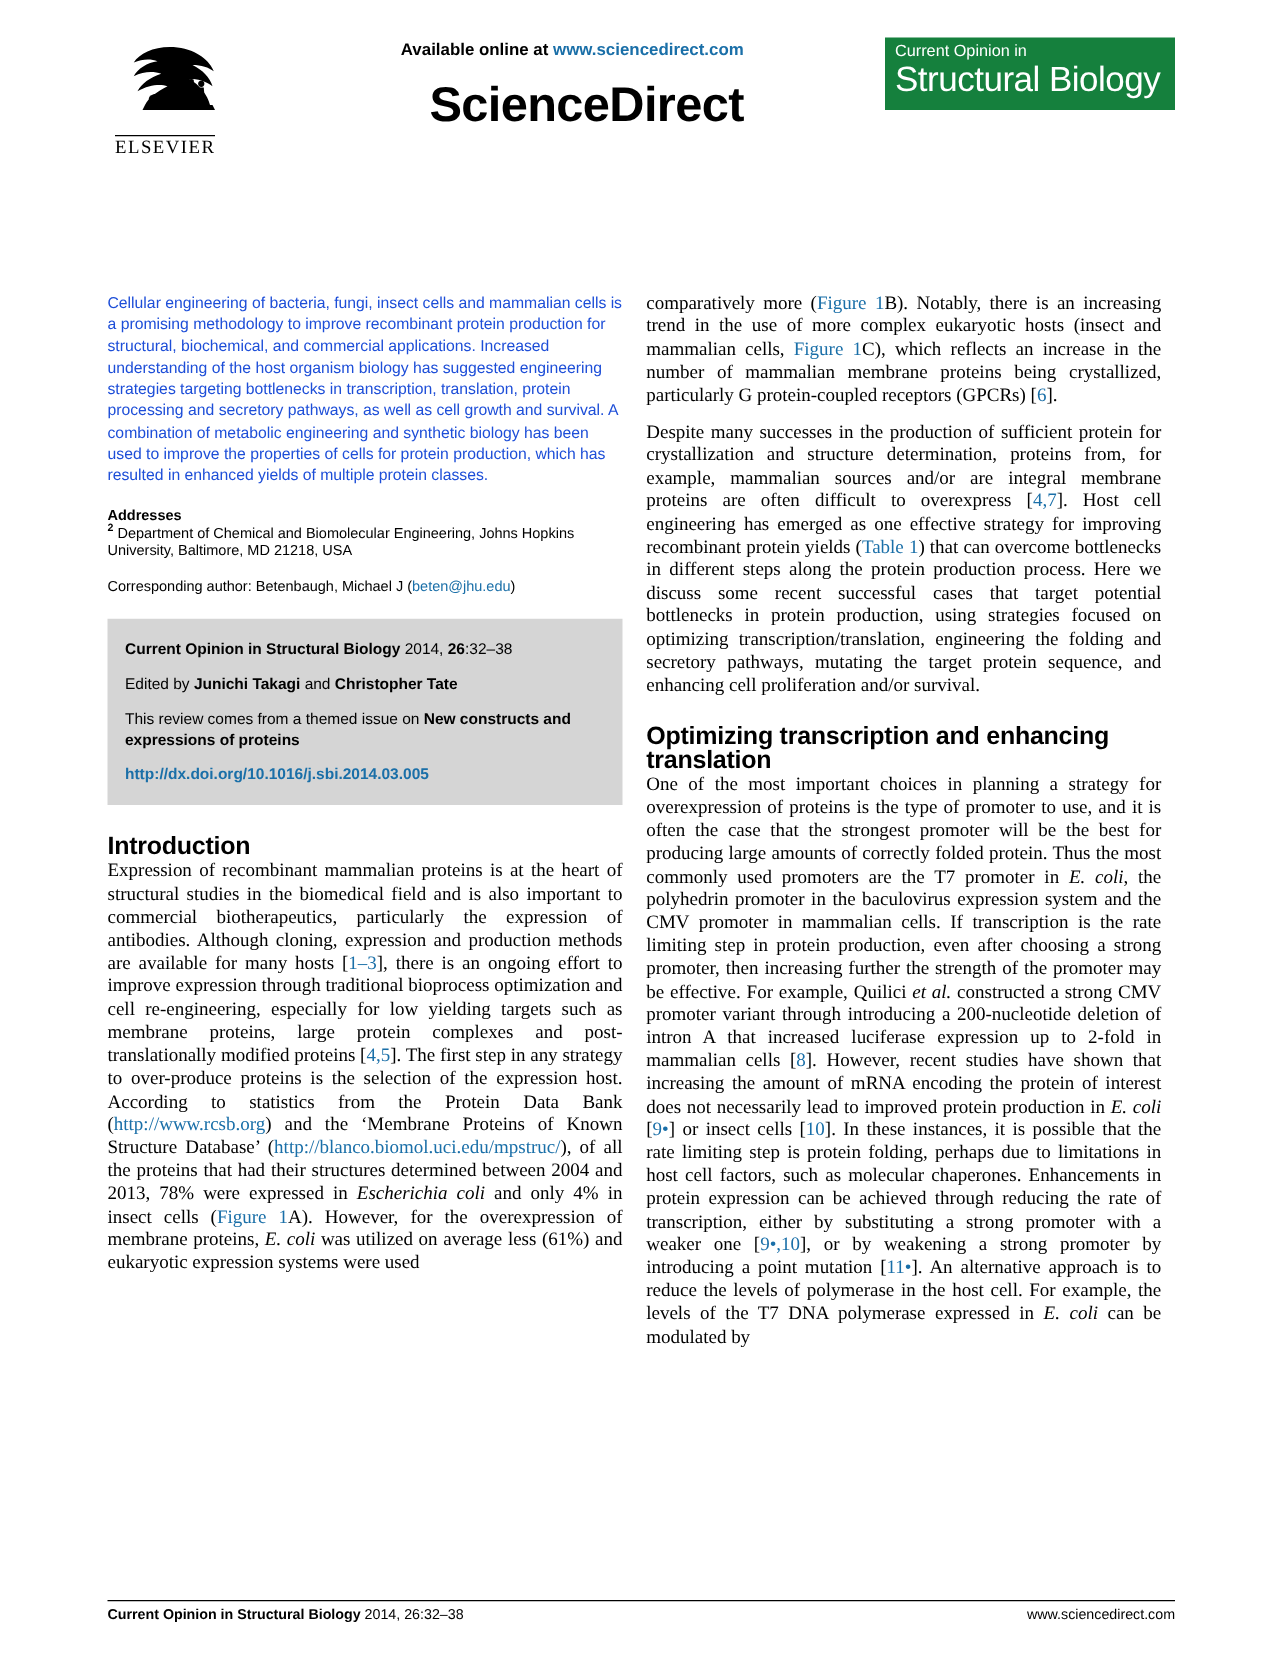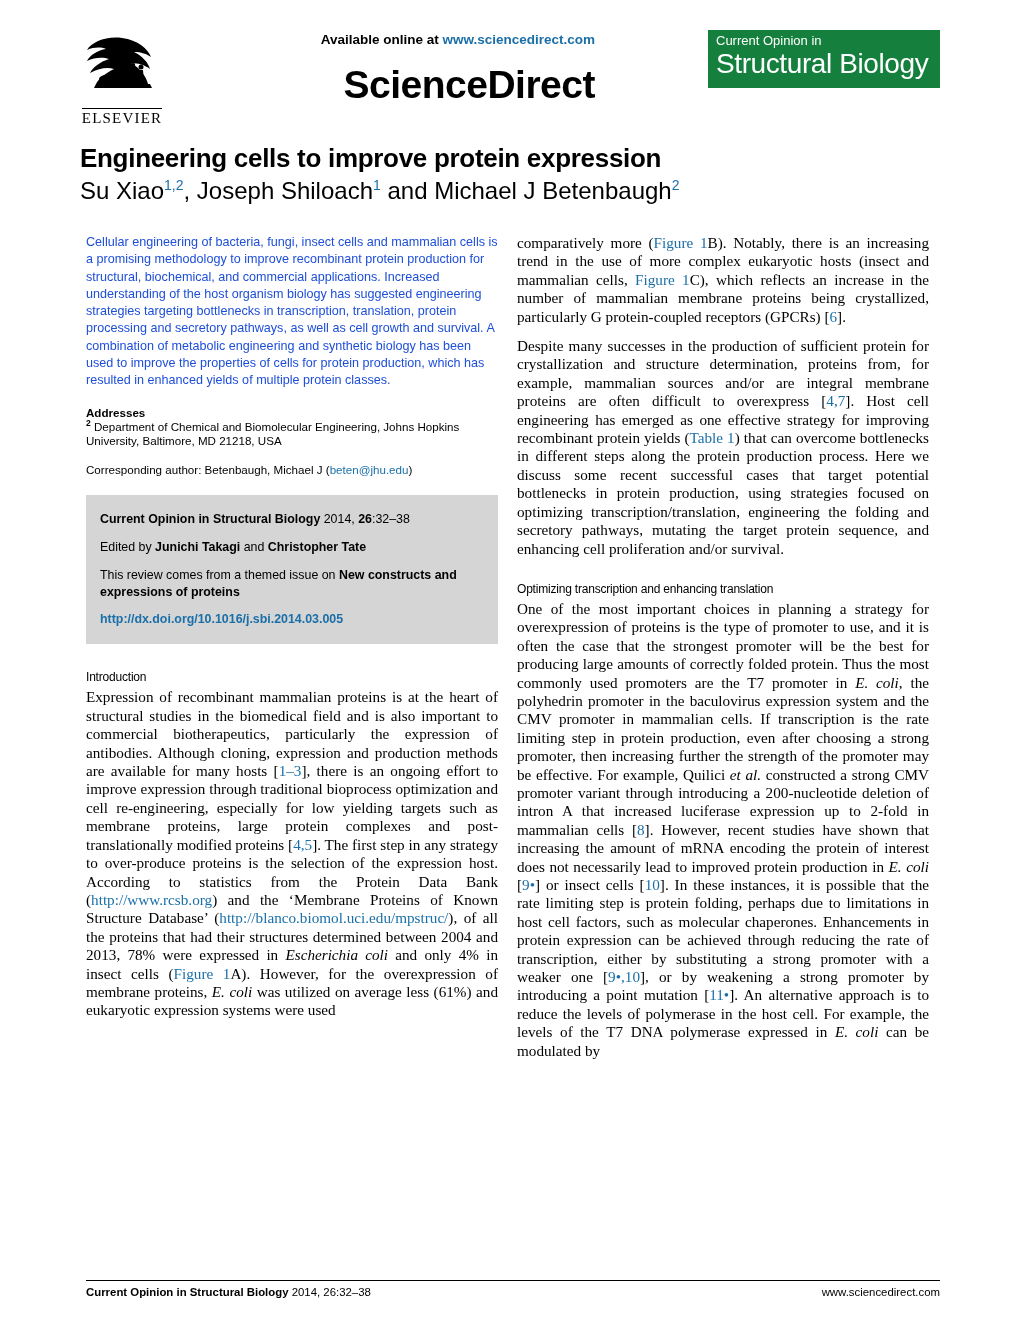--- a/index.html
+++ b/index.html
@@ -25,24 +25,23 @@
   }
 
   
   .masthead {
     position: absolute;
     left: 0; right: 0; top: 22px;
     height: 118px;
   }
   .elsevier-logo {
     position: absolute;
-    left: 72px;
+    left: 92px;
     top: 8px;
     width: 100px;
-    text-align: center;
   }
   .elsevier-tree {
     width: 92px;
     height: 76px;
     display: block;
     margin: 0 auto;
   }
   .elsevier-word {
     font-family: "Liberation Serif", serif;
     font-size: 15px;
@@ -217,22 +216,22 @@
     font-family: "Liberation Sans", sans-serif;
     font-size: 12.4px;
     font-weight: bold;
     color: #1a6fa8;
     margin: 0;
   }
 
   
   h2.section-head {
     font-family: "Liberation Sans", sans-serif;
-    font-size: 12px;
-    font-weight: normal;
+    font-size: 20px;
+    font-weight: bold;
     margin: 24px 0 1px 0;
     line-height: 19px;
     letter-spacing: -0.2px;
   }
   .col-right h2.section-head:first-child,
   .col-right > h2.section-head {
     margin-top: 22px;
   }
   p.body-text {
     font-family: "Liberation Serif", serif;
@@ -302,24 +301,20 @@
       <div class="sd-wordmark">ScienceDirect</div>
     </div>
 
     <div class="journal-banner">
       <div class="jb-line1">Current Opinion in</div>
       <div class="jb-line2">Structural Biology</div>
     </div>
 
   </div>
 
-  <div class="title-area">
-    <h1 class="article-title">Engineering cells to improve protein expression</h1>
-    <div class="authors">Su Xiao<sup>1,2</sup>, Joseph Shiloach<sup>1</sup> and Michael J Betenbaugh<sup>2</sup></div>
-  </div>
 
   <div class="col-left">
 
     <p class="abstract">Cellular engineering of bacteria, fungi, insect cells and mammalian cells is a promising methodology to improve recombinant protein production for structural, biochemical, and commercial applications. Increased understanding of the host organism biology has suggested engineering strategies targeting bottlenecks in transcription, translation, protein processing and secretory pathways, as well as cell growth and survival. A combination of metabolic engineering and synthetic biology has been used to improve the properties of cells for protein production, which has resulted in enhanced yields of multiple protein classes.</p>
 
     <p class="addresses-head">Addresses</p>
     <p class="address-line"><sup>2</sup> <span>Department of Chemical and Biomolecular Engineering, Johns Hopkins University, Baltimore, MD 21218, USA</span></p>
 
     <p class="corresponding"><span>Corresponding author: Betenbaugh, Michael J (</span><span class="link">beten@jhu.edu</span><span>)</span></p>
 

